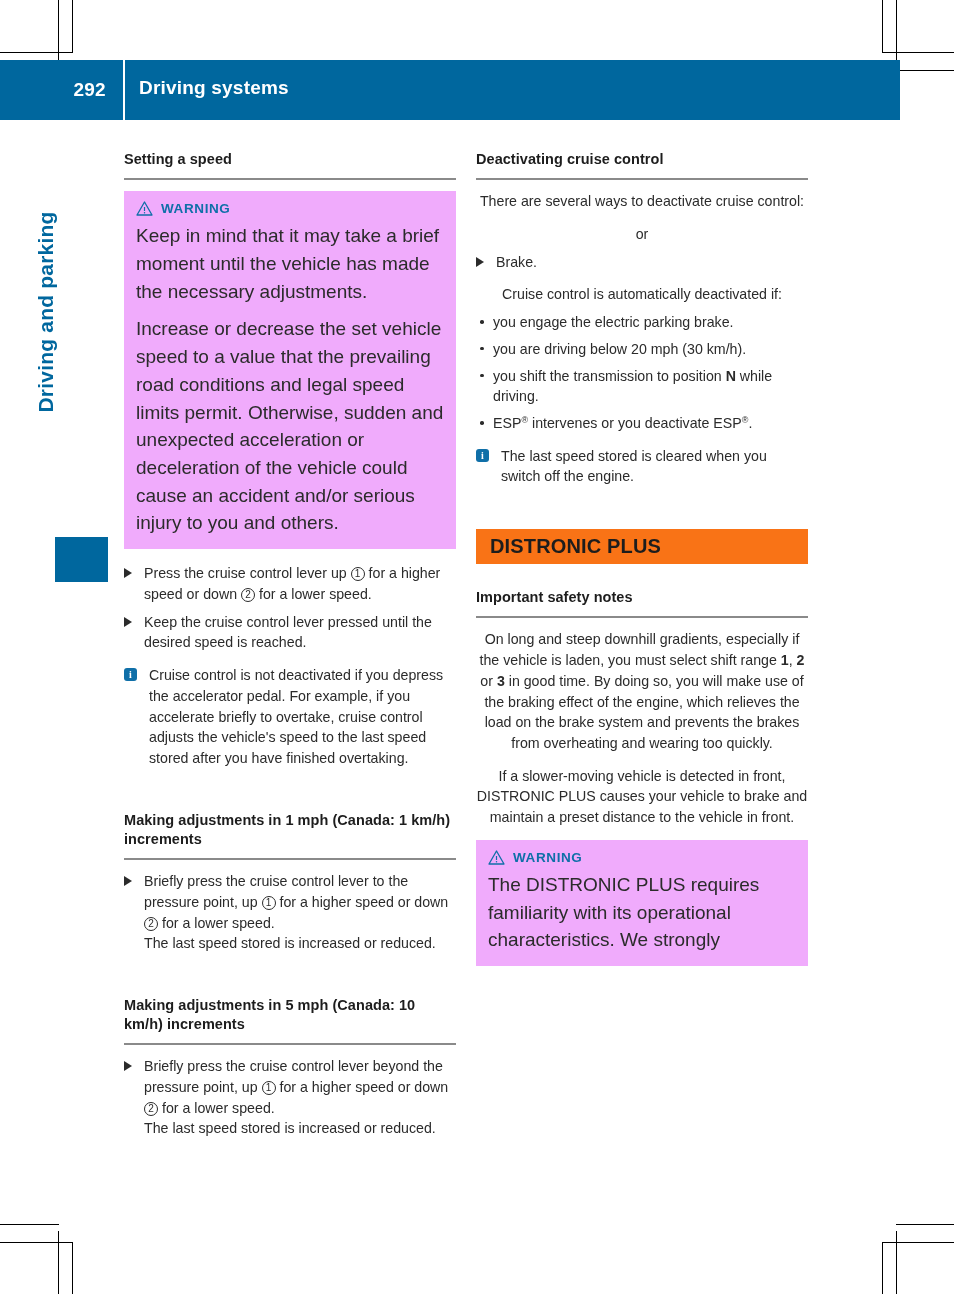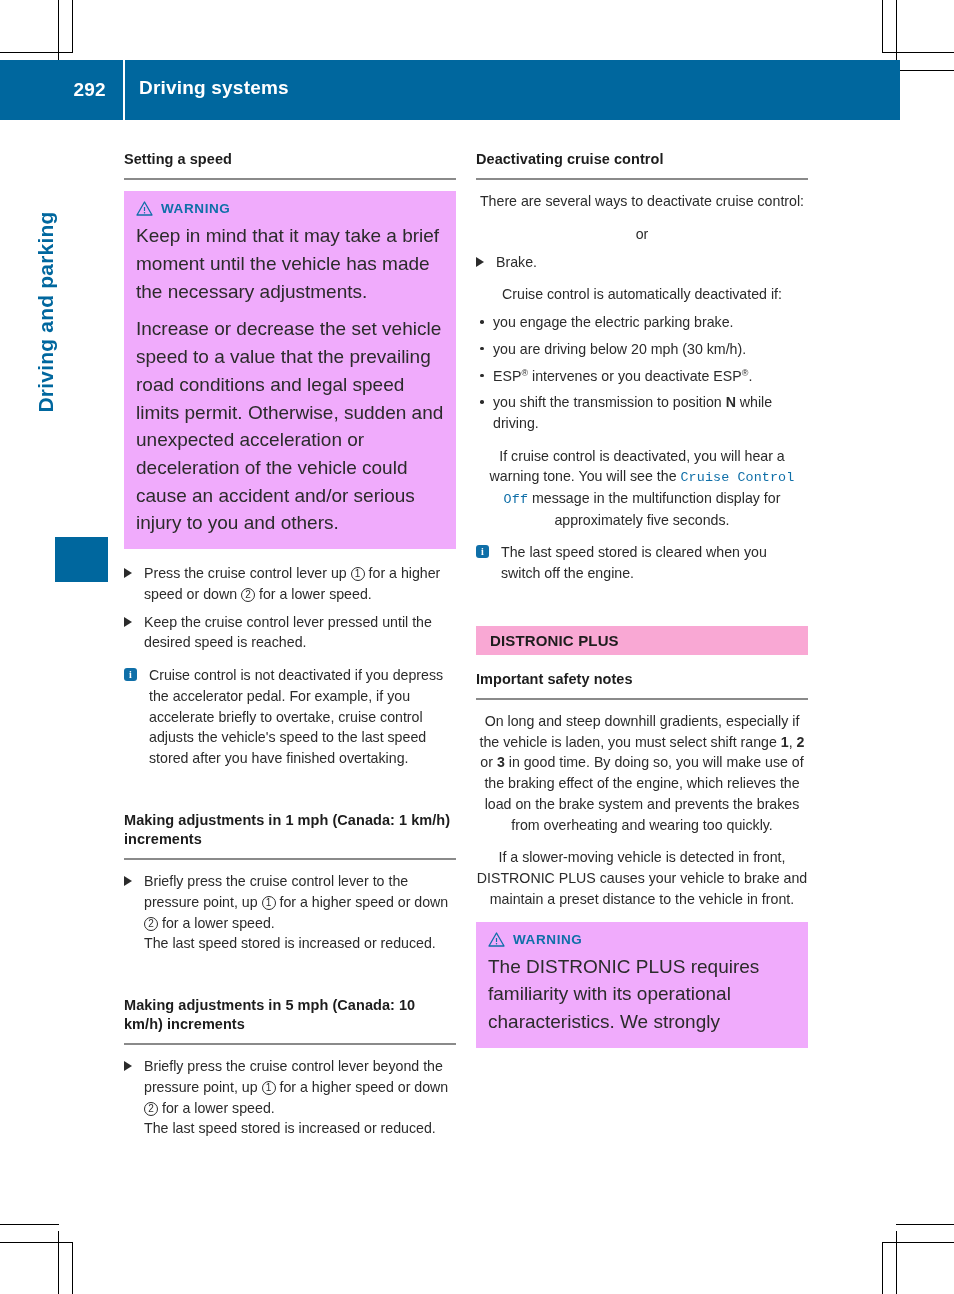--- a/index.html
+++ b/index.html
@@ -81,26 +81,26 @@
     font-size:14.5px;
     font-weight:bold;
     color:#1d1d1d;
     padding-bottom:9px;
     border-bottom:2px solid #8a8a8a;
     margin-bottom:11px;
     line-height:1.32;
     letter-spacing:0.05px;
   }
   .chapter-band {
-    background:#f9a8d4;
-    font-size:15px;
+    background:#f97316;
+    font-size:20px;
     font-weight:bold;
     color:#1d1d1d;
     padding:6px 0 6px 14px;
-    margin-bottom:15px;
+    margin-bottom:24px;
     letter-spacing:0.15px;
   }
   p.body {
     font-size:14.2px;
     line-height:1.46;
     margin-bottom:12px;
     color:#2b2b2b;
     text-align:center;
   }
   p.body.tight { margin-bottom:7px; }
@@ -313,28 +313,27 @@
   <p class="body tight">Cruise control is automatically deactivated if:</p>
 
   <ul class="dots">
     <li>
       <span class="dot"></span><span>you engage the electric parking brake.</span>
     </li>
     <li>
       <span class="dot"></span><span>you are driving below 20 mph (30 km/h).</span>
     </li>
     <li>
+      <span class="dot"></span><span>you shift the transmission to position </span><b class="gear">N</b><span> while driving.</span>
+    </li>
+    <li>
       <span class="dot"></span><span>ESP</span><sup class="reg">®</sup><span> intervenes or you deactivate ESP</span><sup class="reg">®</sup><span>.</span>
     </li>
-    <li>
-      <span class="dot"></span><span>you shift the transmission to position </span><b class="gear">N</b><span> while driving.</span>
-    </li>
-  </ul>
-
-  <p class="body"><span>If cruise control is deactivated, you will hear a warning tone. You will see the </span><span class="mono-msg">Cruise Control Off</span><span> message in the multifunction display for approximately five seconds.</span></p>
+  </ul>
+
 
   <div class="infonote">
     <span class="i-icon">i</span>
     <span>The last speed stored is cleared when you switch off the engine.</span>
   </div>
 
   <div class="spacer-lg"></div>
 
   <div class="chapter-band">DISTRONIC PLUS</div>
 

